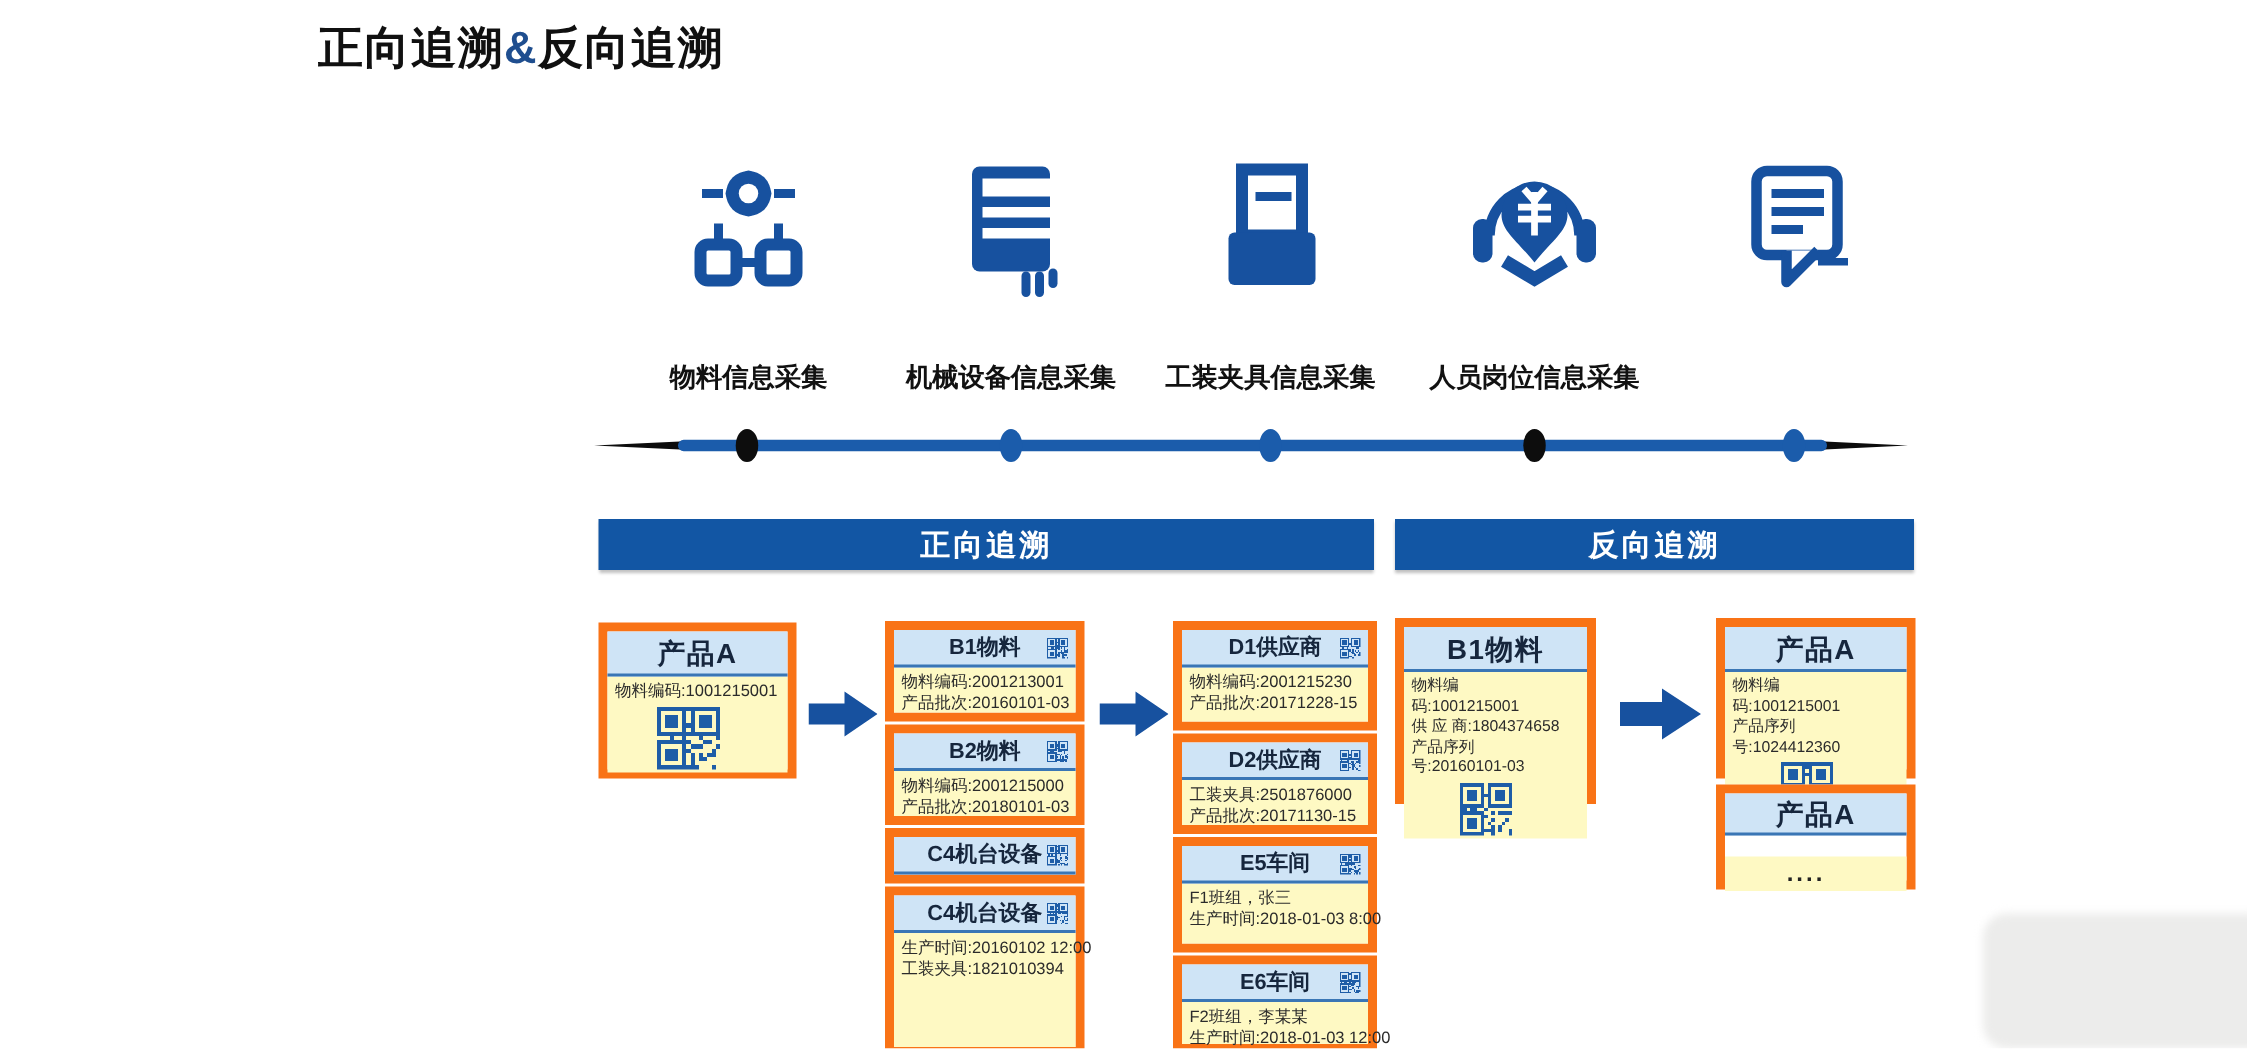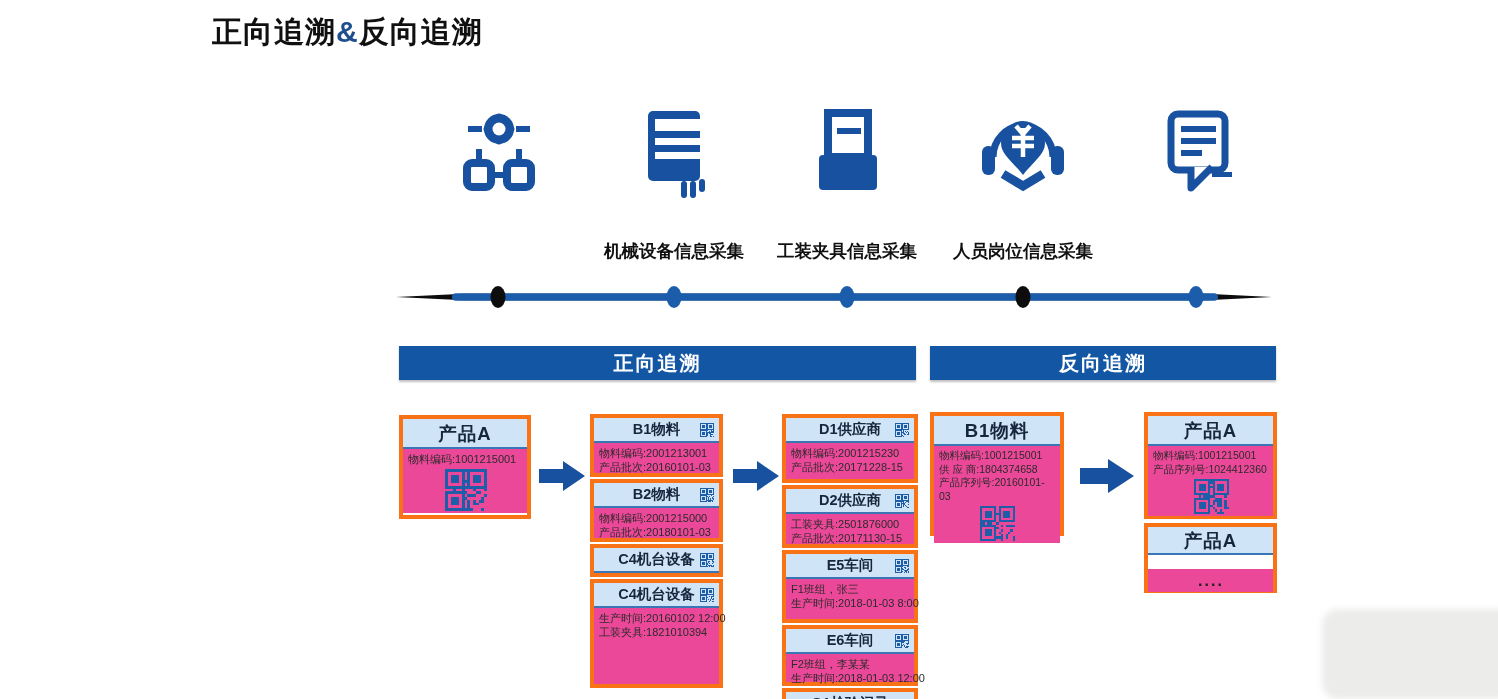--- a/index.html
+++ b/index.html
@@ -19,27 +19,27 @@
   .timeline { position:absolute; left:375px; top:279px; }
 
   
   .section-bar { position:absolute; top:346px; height:34px; background:#1256a4; color:#fff;
     display:flex; align-items:center; justify-content:center; font-size:20px; font-weight:700;
     letter-spacing:2px; box-shadow:0 2px 2px rgba(0,0,0,.25); }
   .bar-forward { left:380px; width:517px; }
   .bar-reverse { left:911px; width:346px; }
 
   
-  .card { background:#fff; border:4px solid #f97316; }
+  .card { background:#fff; border:6px solid #f97316; }
   .card-hd { position:relative; background:#cfe4f6; border-bottom:2px solid #3a76b5;
     display:flex; align-items:center; justify-content:center; font-weight:800; color:#16263d; }
   .hd-sm { height:25px; font-size:14.5px; }
   .hd-lg { height:30px; font-size:18.5px; letter-spacing:1px; }
   .qr-badge { position:absolute; right:5px; top:50%; transform:translateY(-50%); width:14px; height:14px; }
-  .card-bd { background:#ec4899; padding:3px 4px 2px 5px; color:#2b2b2b; }
+  .card-bd { background:#fef9c3; padding:3px 18px 2px 5px; color:#2b2b2b; }
   .ln { font-size:11px; line-height:14px; white-space:nowrap; }
   .ln-sm { font-size:10.5px; line-height:13.5px; }
   .qr-wrap { display:flex; justify-content:center; margin-top:3px; }
   .col-stack { position:absolute; display:flex; flex-direction:column; gap:2px; }
 
   .dots-line { text-align:center; font-size:16px; font-weight:700; letter-spacing:2px; margin-top:14px; color:#222; }
 
   
   .flow-arrow { position:absolute; }
 
@@ -107,20 +107,21 @@
 
   <svg class="step-icon" style="left:1127px" viewBox="0 0 100 100">
     <rect x="25" y="13" width="54" height="56" rx="7" fill="#fff" stroke="#17519f" stroke-width="7"></rect>
     <rect x="35" y="25" width="35" height="6" fill="#17519f"></rect>
     <rect x="35" y="37" width="35" height="6" fill="#17519f"></rect>
     <rect x="35" y="49" width="21" height="6" fill="#17519f"></rect>
     <path d="M45 66 V87 L66 66" fill="#fff" stroke="#17519f" stroke-width="7" stroke-linejoin="round"></path>
     <rect x="66" y="71" width="20" height="5" fill="#17519f"></rect>
   </svg>
 
+  <div class="step-label" style="left:370px">物料信息采集</div>
   <div class="step-label" style="left:545px">机械设备信息采集</div>
   <div class="step-label" style="left:718px">工装夹具信息采集</div>
   <div class="step-label" style="left:894px">人员岗位信息采集</div>
 
   <svg class="timeline" width="880" height="36">
     <polygon points="2,18 70,14.8 812,14.8 878,18 812,21.2 70,21.2" fill="#0c0c0c"></polygon>
     <rect x="58" y="14.2" width="766" height="7.6" rx="3.8" fill="#1b5cab"></rect>
     <ellipse cx="104" cy="18" rx="7.5" ry="11" fill="#0d0d0d"></ellipse>
     <ellipse cx="280" cy="18" rx="7.5" ry="11" fill="#1b5cab"></ellipse>
     <ellipse cx="453" cy="18" rx="7.5" ry="11" fill="#1b5cab"></ellipse>

